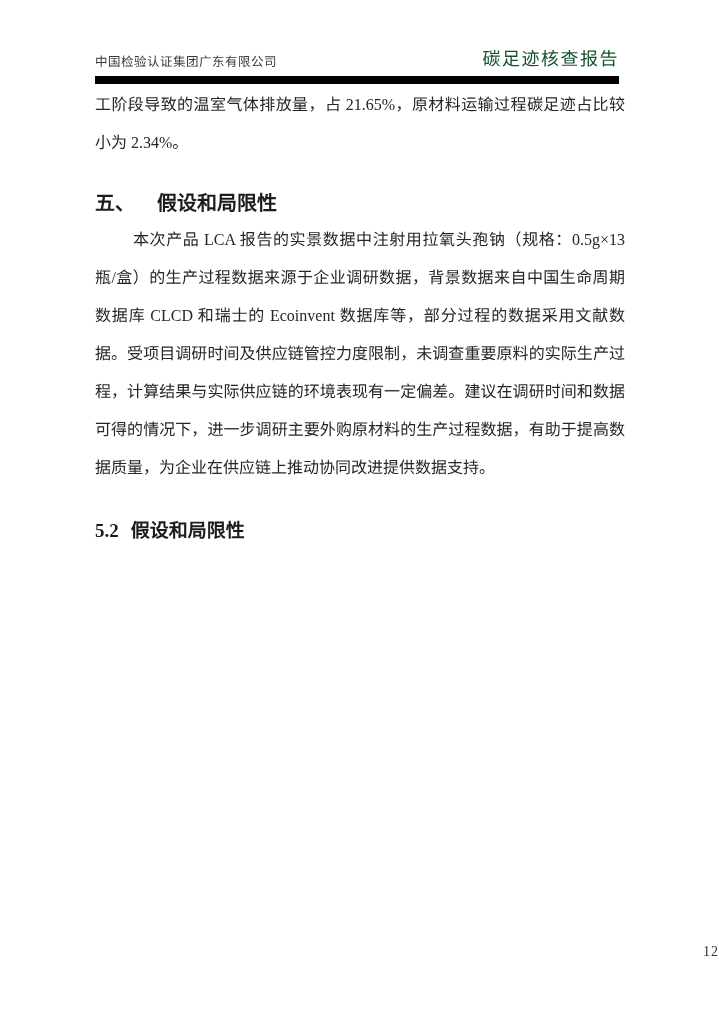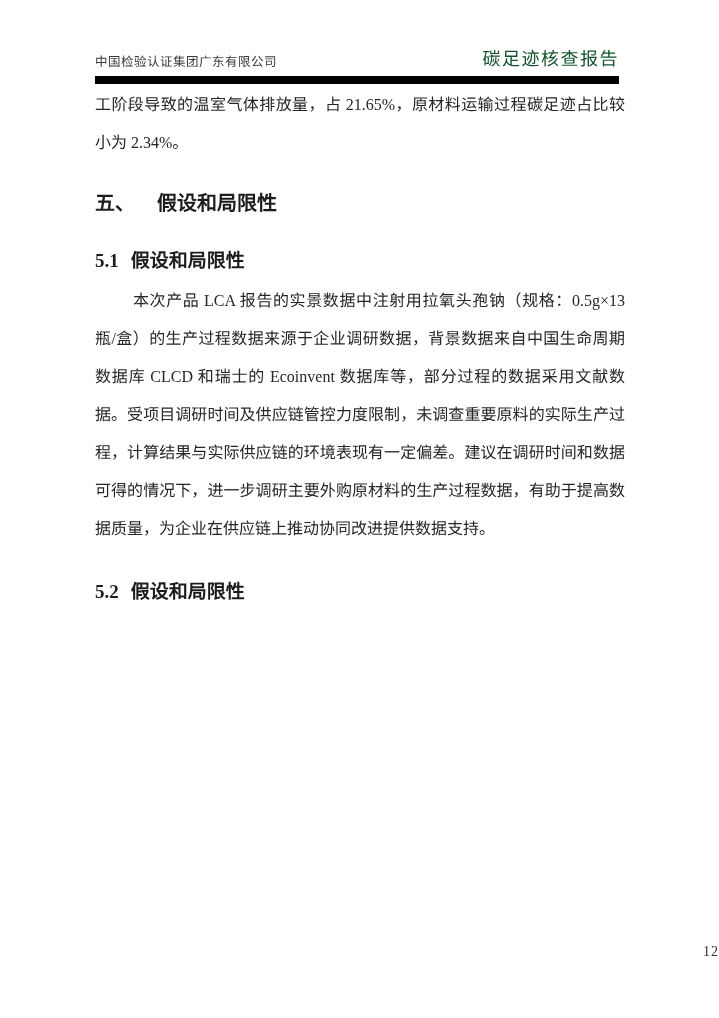--- a/index.html
+++ b/index.html
@@ -110,23 +110,20 @@
 
   <div class="doc-body">
 
     <p class="para">工阶段导致的温室气体排放量，占 21.65%，原材料运输过程碳足迹占比较小为 2.34%。</p>
 
 
     <h2 class="h-section">
       <span class="h-num">五、</span><span>假设和局限性</span>
     </h2>
 
-    <h3 class="h-sub">
-      <span class="h-num">5.1</span><span>假设和局限性</span>
-    </h3>
 
     <p class="para indented">本次产品 LCA 报告的实景数据中注射用拉氧头孢钠（规格：0.5g×13 瓶/盒）的生产过程数据来源于企业调研数据，背景数据来自中国生命周期数据库 CLCD 和瑞士的 Ecoinvent 数据库等，部分过程的数据采用文献数据。受项目调研时间及供应链管控力度限制，未调查重要原料的实际生产过程，计算结果与实际供应链的环境表现有一定偏差。建议在调研时间和数据可得的情况下，进一步调研主要外购原材料的生产过程数据，有助于提高数据质量，为企业在供应链上推动协同改进提供数据支持。</p>
 
     <h3 class="h-sub">
       <span class="h-num">5.2</span><span>假设和局限性</span>
     </h3>
 
   </div>
 
   <div class="doc-footer">

